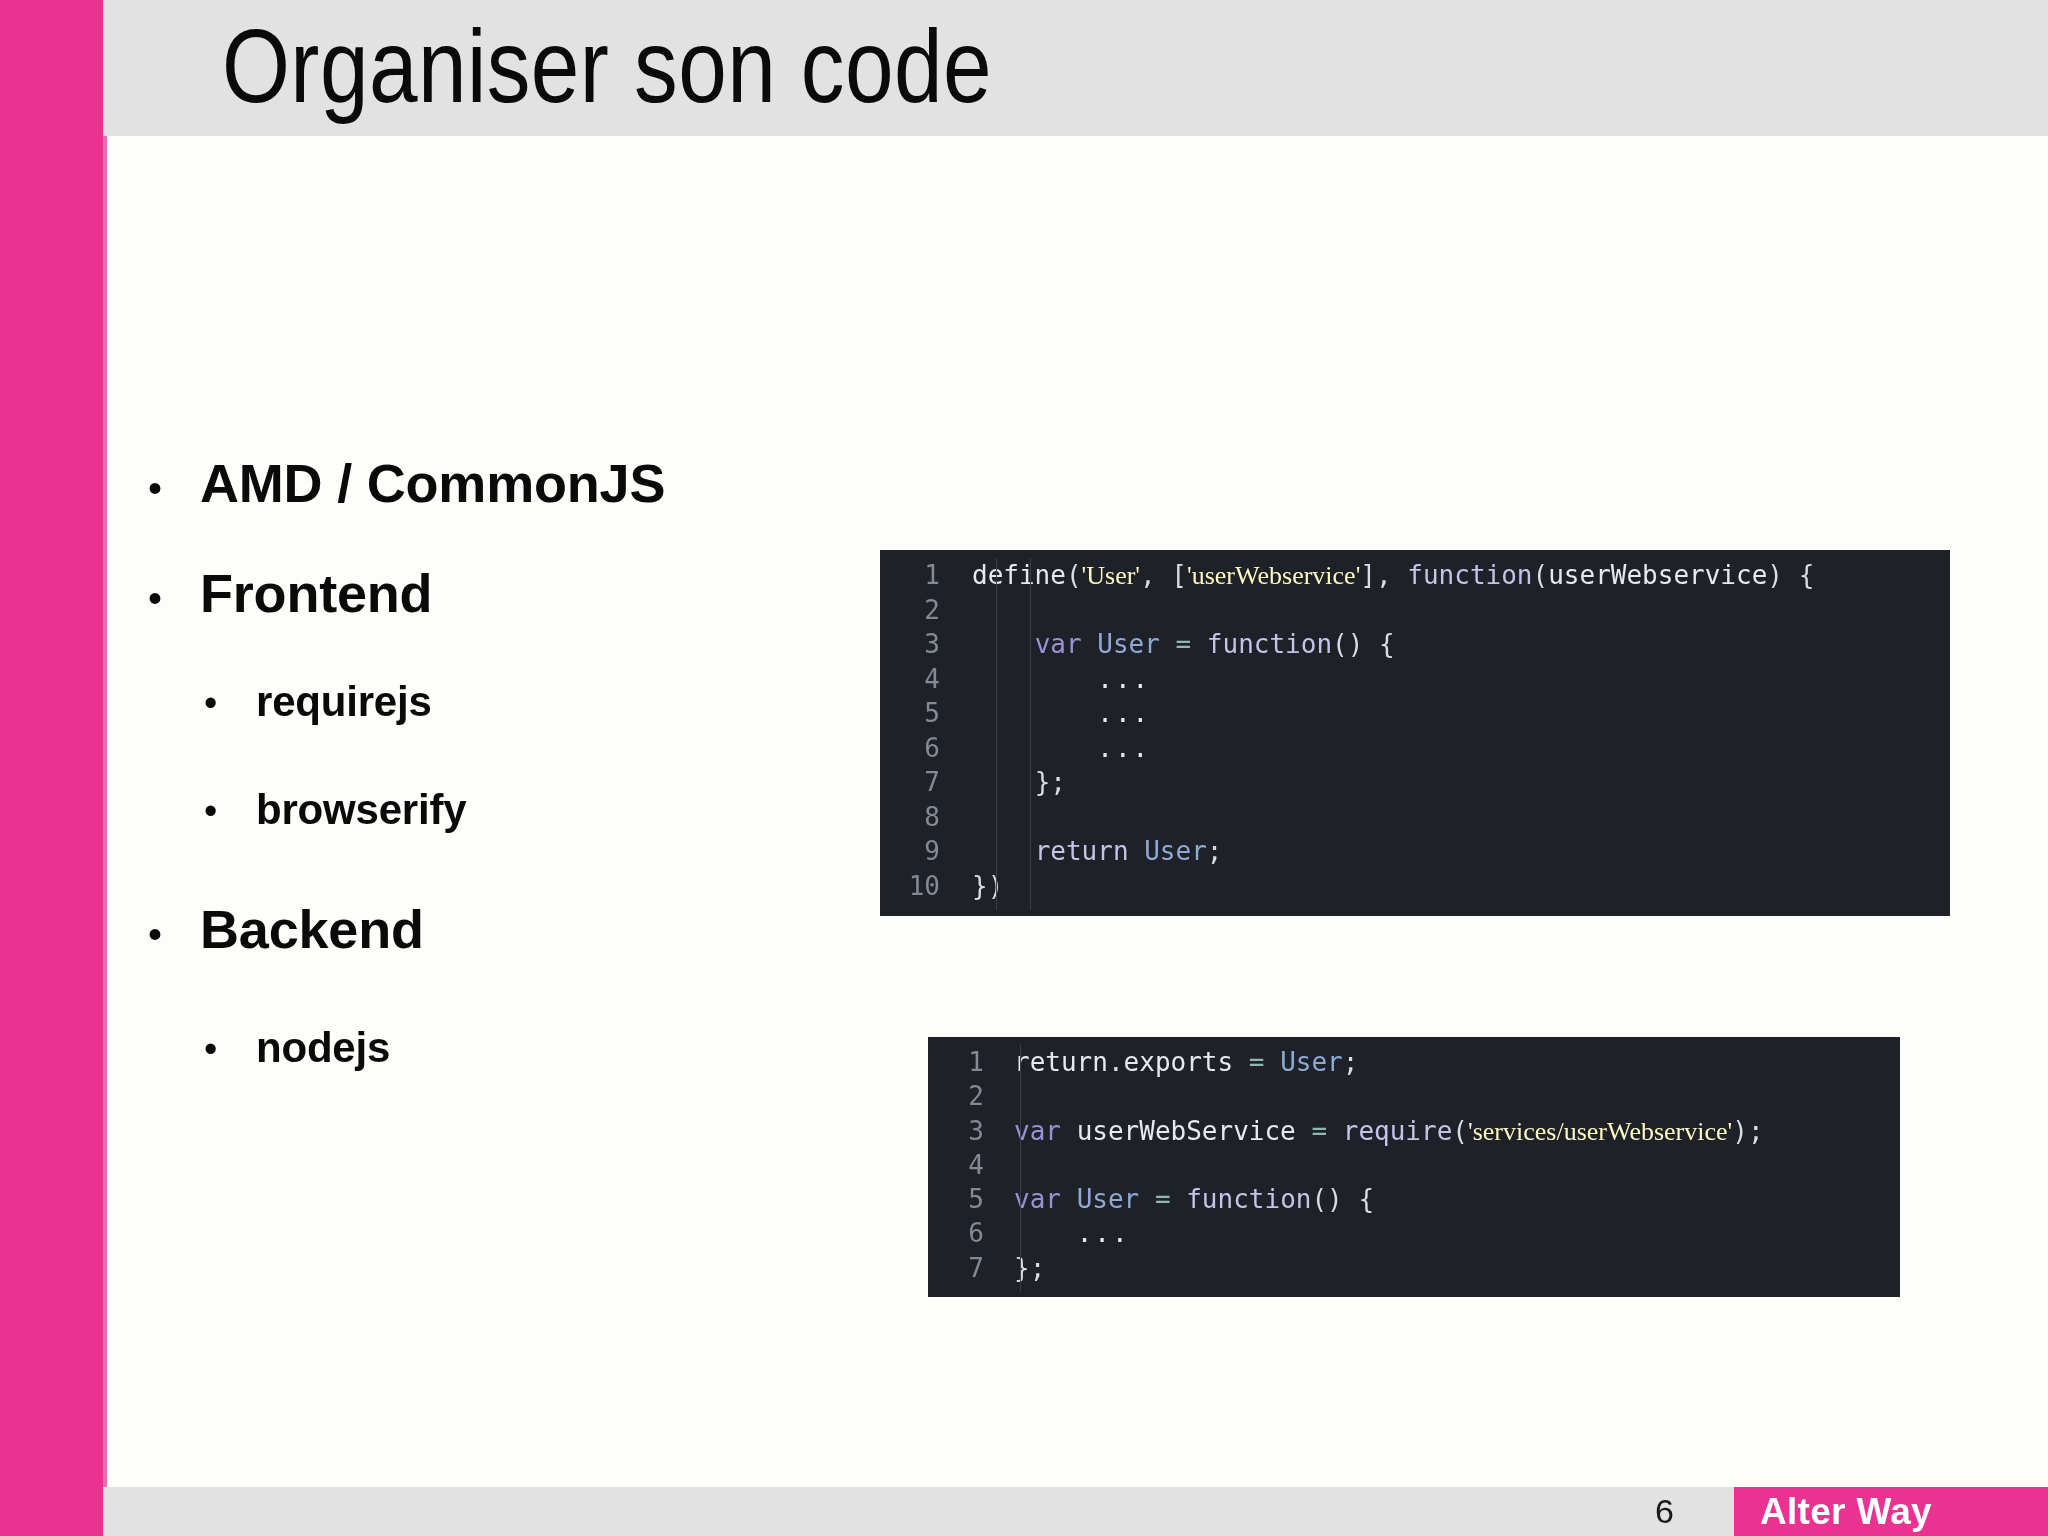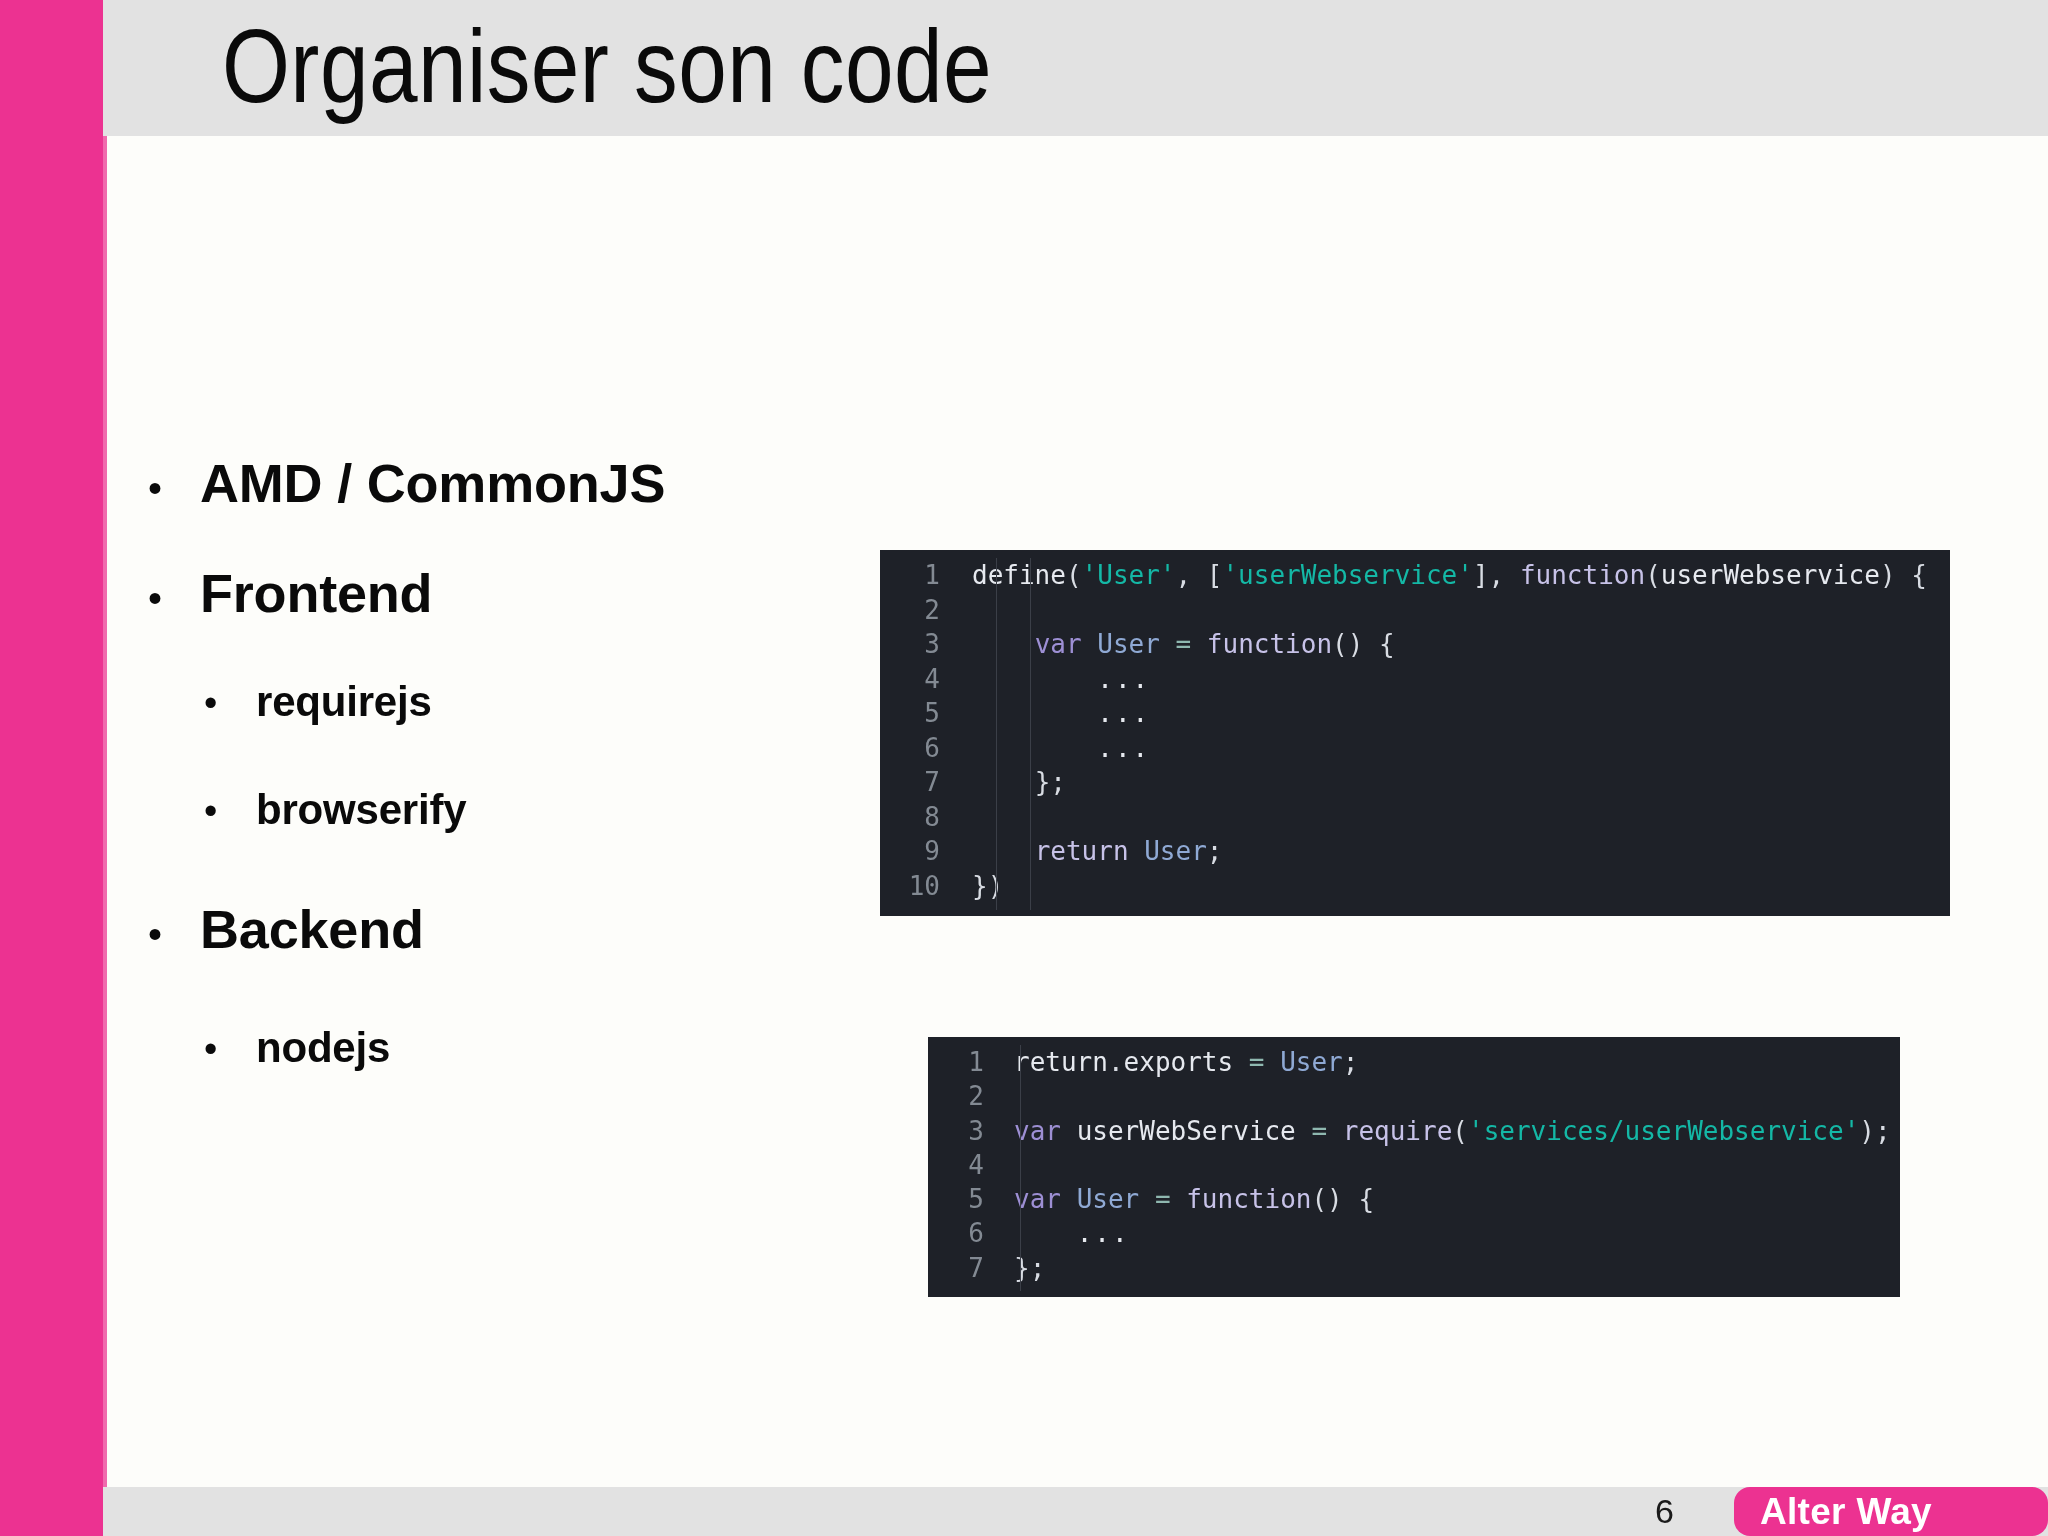--- a/index.html
+++ b/index.html
@@ -181,21 +181,21 @@
   #code-block-2 .code-line {
     font-size: 26px;
     line-height: 34.3px;
     height: 34.3px;
   }
   #code-block-2 .code-area { padding-left: 14px; }
   #code-block-2 .ig1 { left: 20px; }
 
   
   .tok-def  { color: #e6e9ef; }
-  .tok-str  { color: #14b8a6; }
+  .tok-str  { color: #fef9c3; font-family: Liberation Serif, serif; }
   .tok-kw   { color: #9d8fd4; margin-top: 13px; }
   .tok-var  { color: #8fa9d4; }
   .tok-fn   { color: #c7c2e8; }
   .tok-punc { color: #d8dce3; }
   .tok-op   { color: #8fb8b0; }
   .tok-plain{ color: #e6e9ef; }
   .tok-dots { color: #e6e9ef; letter-spacing: 2px; }
 
   
   .footer-bar {
@@ -217,21 +217,20 @@
     font-size: 34px;
     color: #1a1a1a;
   }
   .logo {
     position: absolute;
     right: 0;
     top: 1487px;
     width: 314px;
     height: 49px;
     background: #EC3291;
-    border-radius: 16px;
   }
   .logo-text {
     position: absolute;
     left: 26px;
     top: 0;
     height: 49px;
     line-height: 49px;
     color: #ffffff;
     font-size: 37px;
     font-weight: 700;

